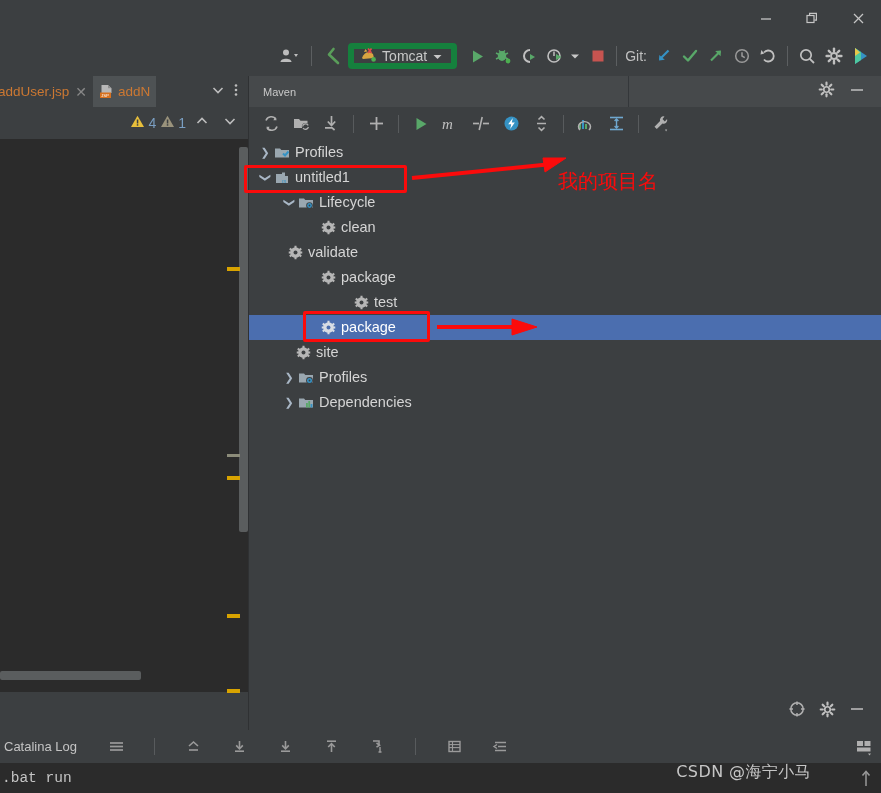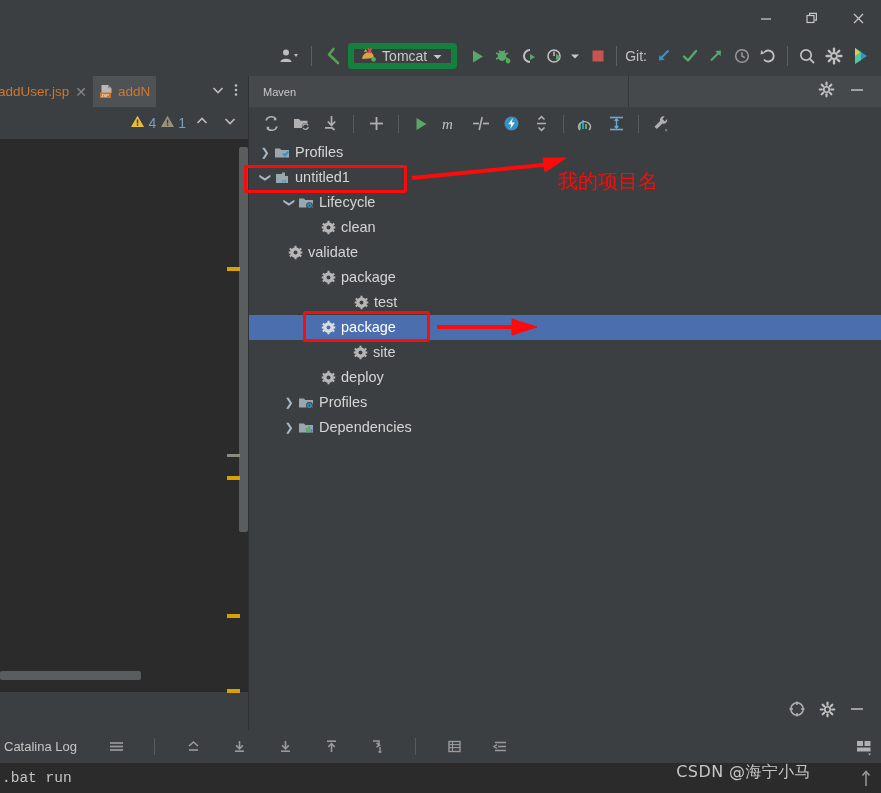--- a/index.html
+++ b/index.html
@@ -651,59 +651,40 @@
             <rect x="11.8" y="9.6" width="2.2" height="3.2" transform="rotate(-45 12.9 11.2)"></rect>
           </g>
           <circle cx="8" cy="8" r="2.1" fill="#4b6eaf"></circle>
         </svg>
       </span>
       <span class="nlabel">package</span>
     </div>
 
 
 
-    <div class="node" style="padding-left:102px">
+    <div class="node" style="padding-left:45px">
       <span class="nicon">
         <svg width="15" height="15" viewBox="0 0 16 16">
           <circle cx="8" cy="8" r="5.6" fill="#b6b6b6"></circle>
           <g fill="#b6b6b6">
             <rect x="6.9" y="0.8" width="2.2" height="3.4"></rect>
               <rect x="6.9" y="11.8" width="2.2" height="3.4"></rect>
             <rect x="0.8" y="6.9" width="3.4" height="2.2"></rect>
               <rect x="11.8" y="6.9" width="3.4" height="2.2"></rect>
             <rect x="2" y="3.2" width="2.2" height="3.2" transform="rotate(-45 3.1 4.8)"></rect>
             <rect x="11.8" y="3.2" width="2.2" height="3.2" transform="rotate(45 12.9 4.8)"></rect>
             <rect x="2" y="9.6" width="2.2" height="3.2" transform="rotate(45 3.1 11.2)"></rect>
             <rect x="11.8" y="9.6" width="2.2" height="3.2" transform="rotate(-45 12.9 11.2)"></rect>
           </g>
           <circle cx="8" cy="8" r="2.1" fill="#3c3f41"></circle>
         </svg>
       </span>
       <span class="nlabel">site</span>
     </div>
 
-    <div class="node" style="padding-left:70px">
-      <span class="nicon">
-        <svg width="15" height="15" viewBox="0 0 16 16">
-          <circle cx="8" cy="8" r="5.6" fill="#b6b6b6"></circle>
-          <g fill="#b6b6b6">
-            <rect x="6.9" y="0.8" width="2.2" height="3.4"></rect>
-              <rect x="6.9" y="11.8" width="2.2" height="3.4"></rect>
-            <rect x="0.8" y="6.9" width="3.4" height="2.2"></rect>
-              <rect x="11.8" y="6.9" width="3.4" height="2.2"></rect>
-            <rect x="2" y="3.2" width="2.2" height="3.2" transform="rotate(-45 3.1 4.8)"></rect>
-            <rect x="11.8" y="3.2" width="2.2" height="3.2" transform="rotate(45 12.9 4.8)"></rect>
-            <rect x="2" y="9.6" width="2.2" height="3.2" transform="rotate(45 3.1 11.2)"></rect>
-            <rect x="11.8" y="9.6" width="2.2" height="3.2" transform="rotate(-45 12.9 11.2)"></rect>
-          </g>
-          <circle cx="8" cy="8" r="2.1" fill="#3c3f41"></circle>
-        </svg>
-      </span>
-      <span class="nlabel">deploy</span>
-    </div>
 
     <div class="node" style="padding-left:32px">
       <span class="arrow">❯</span>
       <span class="nicon">
         <svg width="16" height="16" viewBox="0 0 16 16">
           <path d="M1 3.5 L6 3.5 L7.3 5 L15 5 L15 12.5 L1 12.5 Z" fill="#9aa7b0"></path>
           <circle cx="11.5" cy="10.5" r="3.4" fill="#3c3f41"></circle>
           <circle cx="11.5" cy="10.5" r="2.5" fill="#3592c4"></circle>
           <circle cx="11.5" cy="10.5" r="0.9" fill="#3c3f41"></circle>
         </svg>

